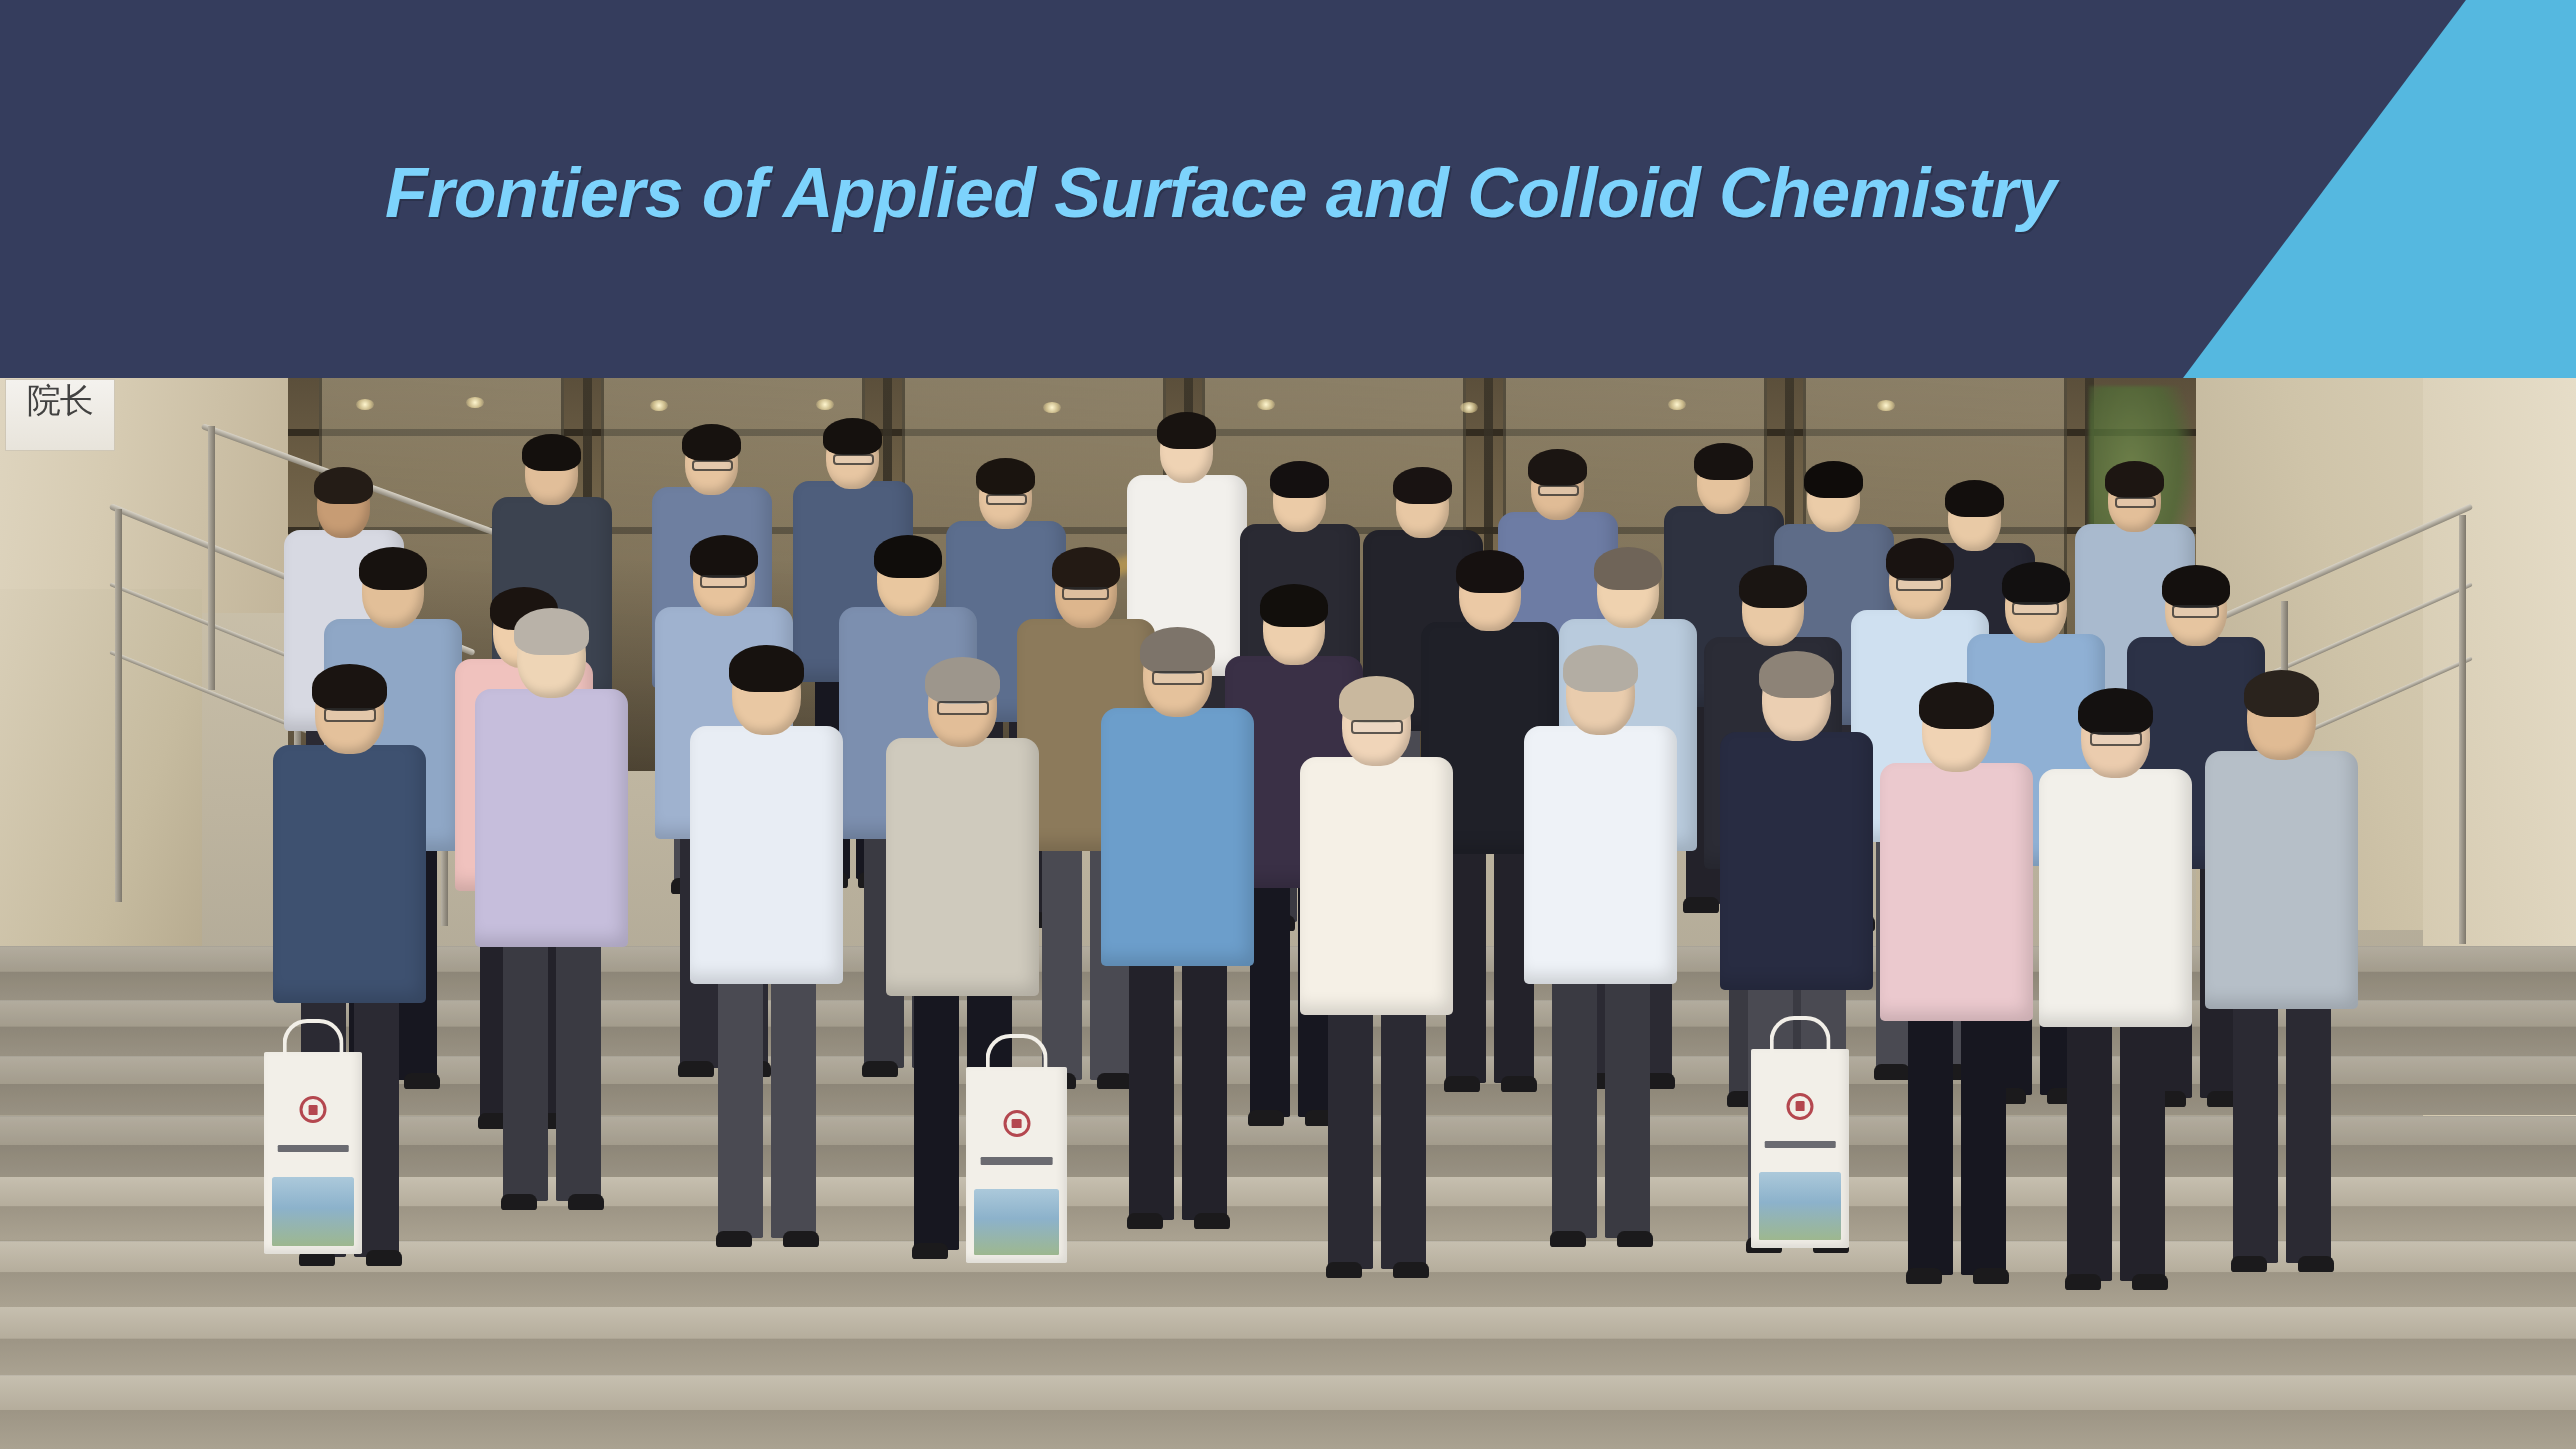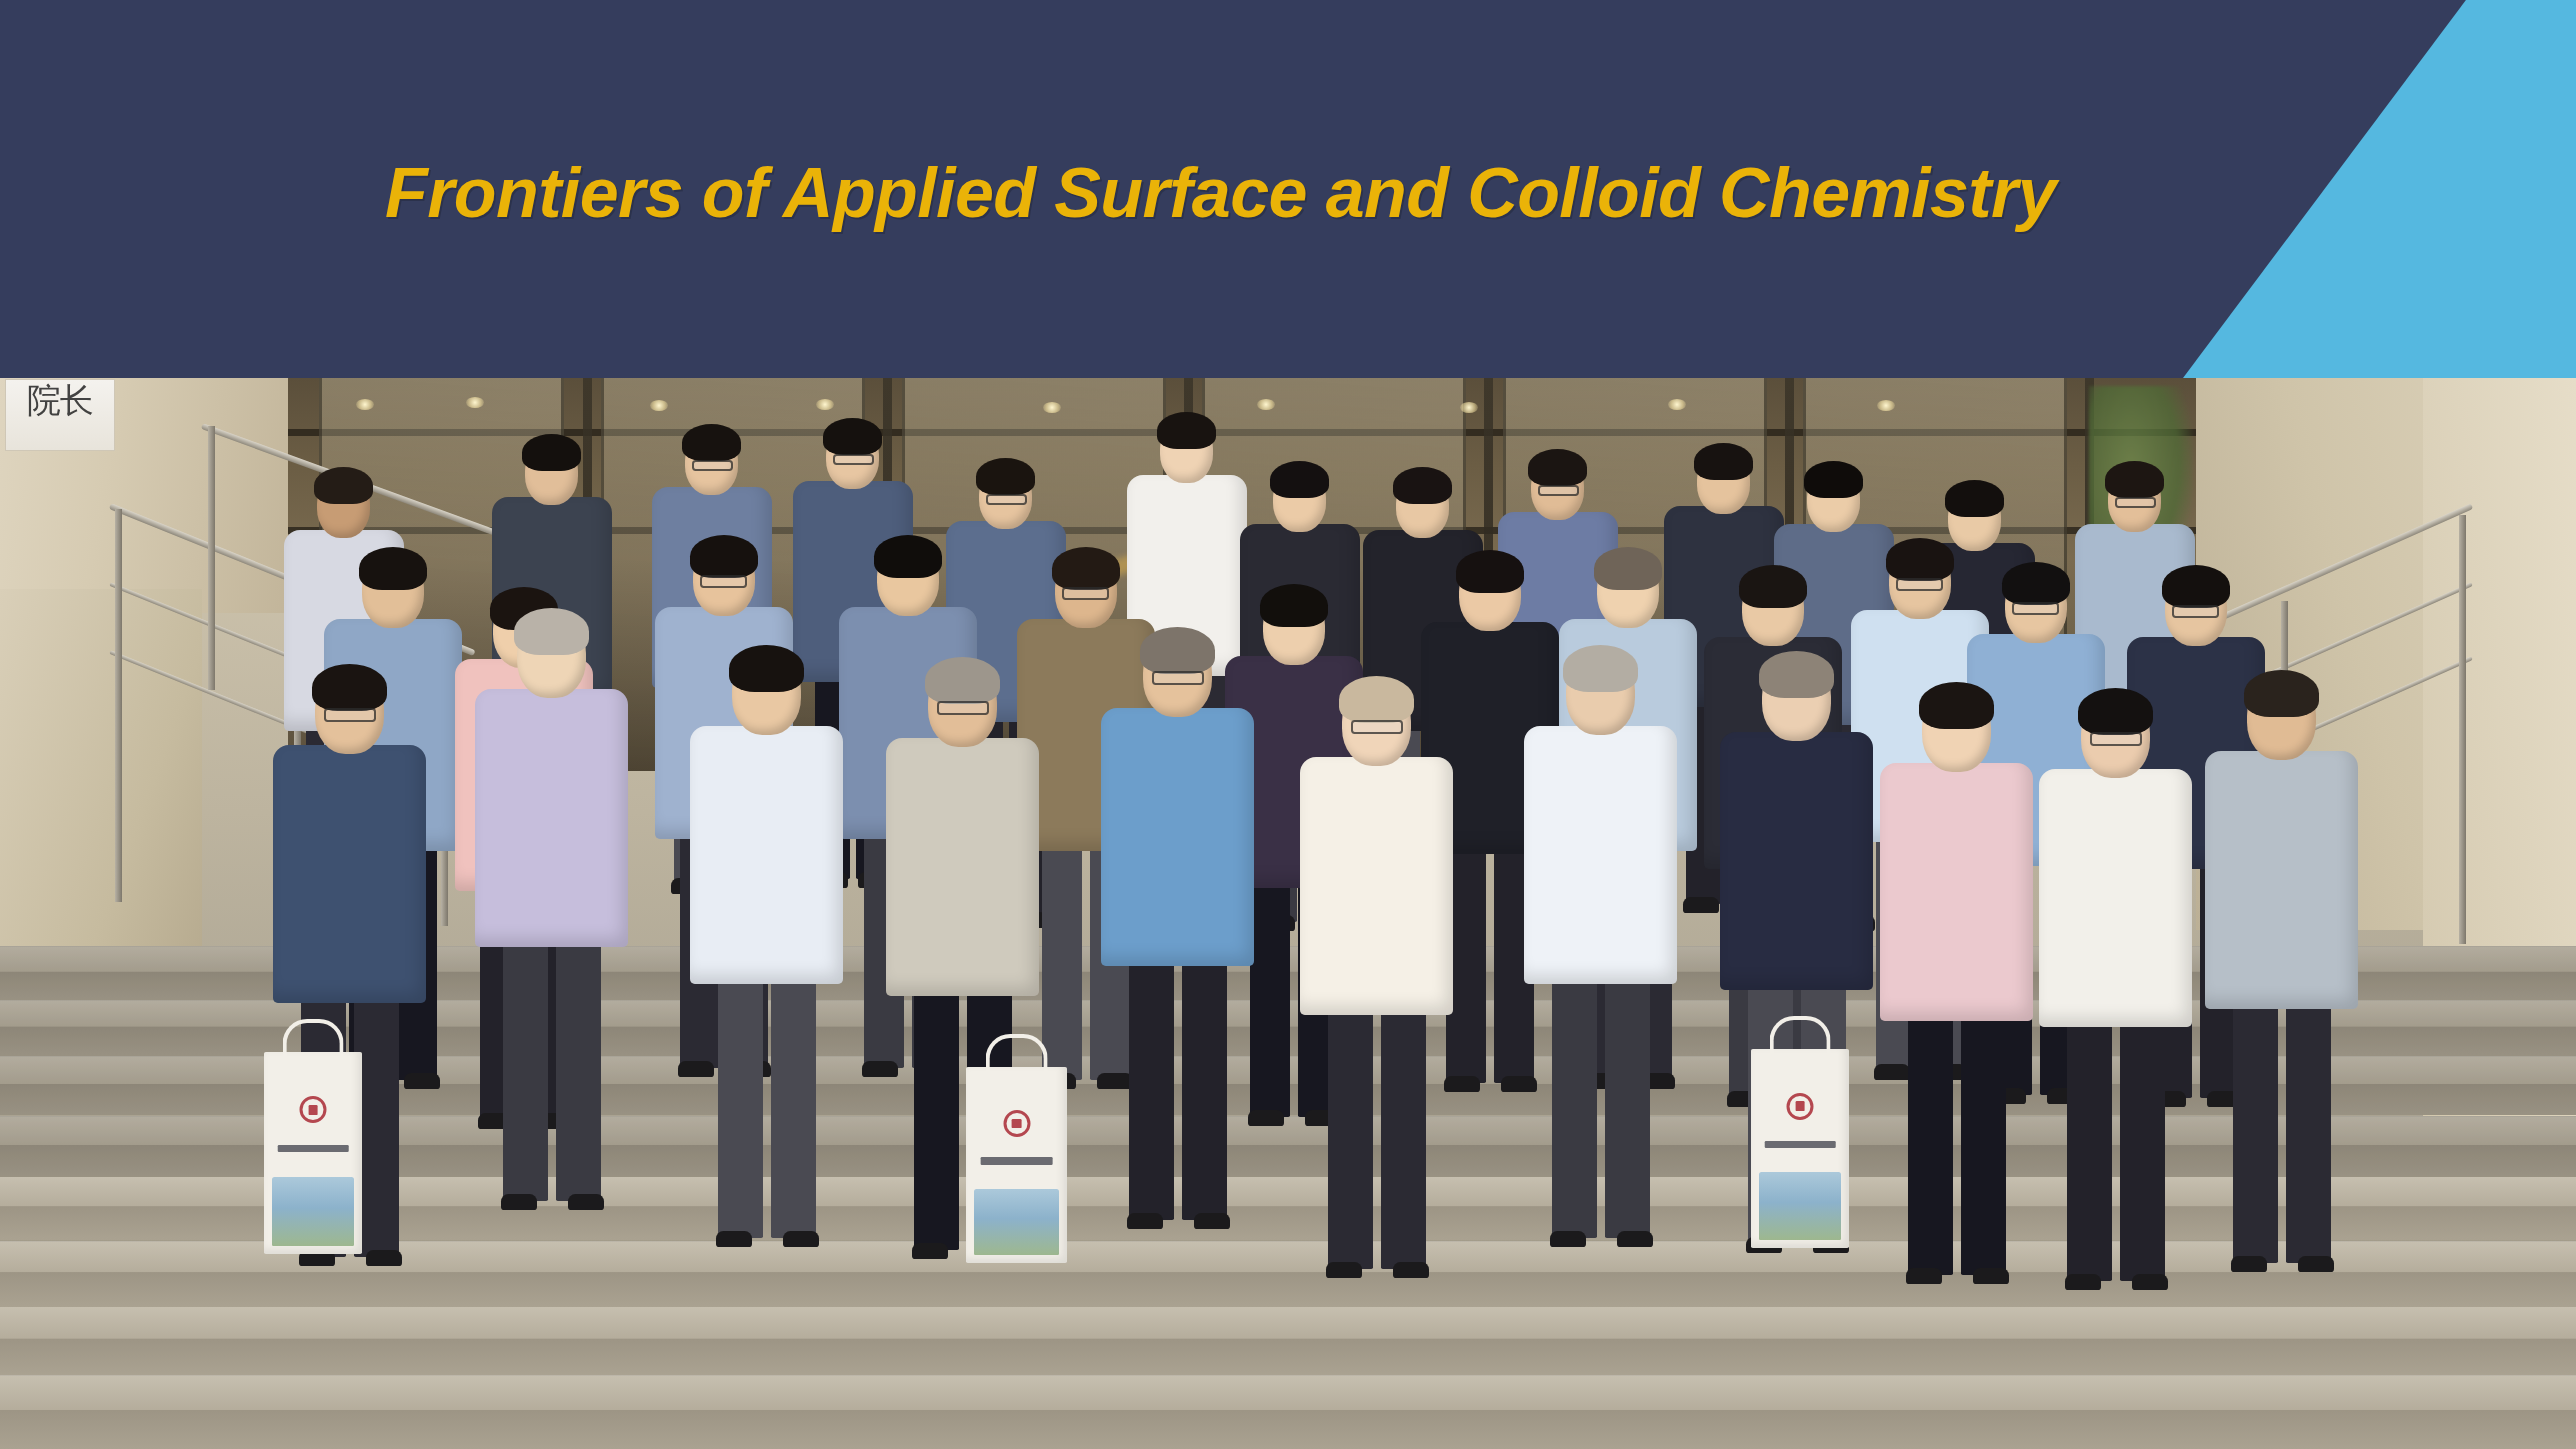--- a/index.html
+++ b/index.html
@@ -178,21 +178,21 @@
     align-items:center; justify-content:center;
     gap:8.6px;
   }
   .line1 {
     color:#ffffff; font-size:64px; font-weight:700;
     letter-spacing:-0.6px; line-height:1.06;
     text-shadow:1.2px 1.2px 0 rgba(0,0,0,.18);
     white-space:nowrap;
   }
   .line2 {
-    color:#eab308; font-size:70px; font-weight:700; font-style:italic;
+    color:#7dd3fc; font-size:70px; font-weight:700; font-style:italic;
     letter-spacing:-0.6px; line-height:1.12;
     text-shadow:1.8px 1.8px 0 rgba(0,0,0,.18);
     white-space:nowrap;
     margin-top:7.4px;
   }
   .line3 {
     color:#ffffff; font-size:52px; font-weight:400;
     letter-spacing:0px; line-height:1.12;
     text-shadow:1.2px 1.2px 0 rgba(0,0,0,.16);
     white-space:nowrap;

